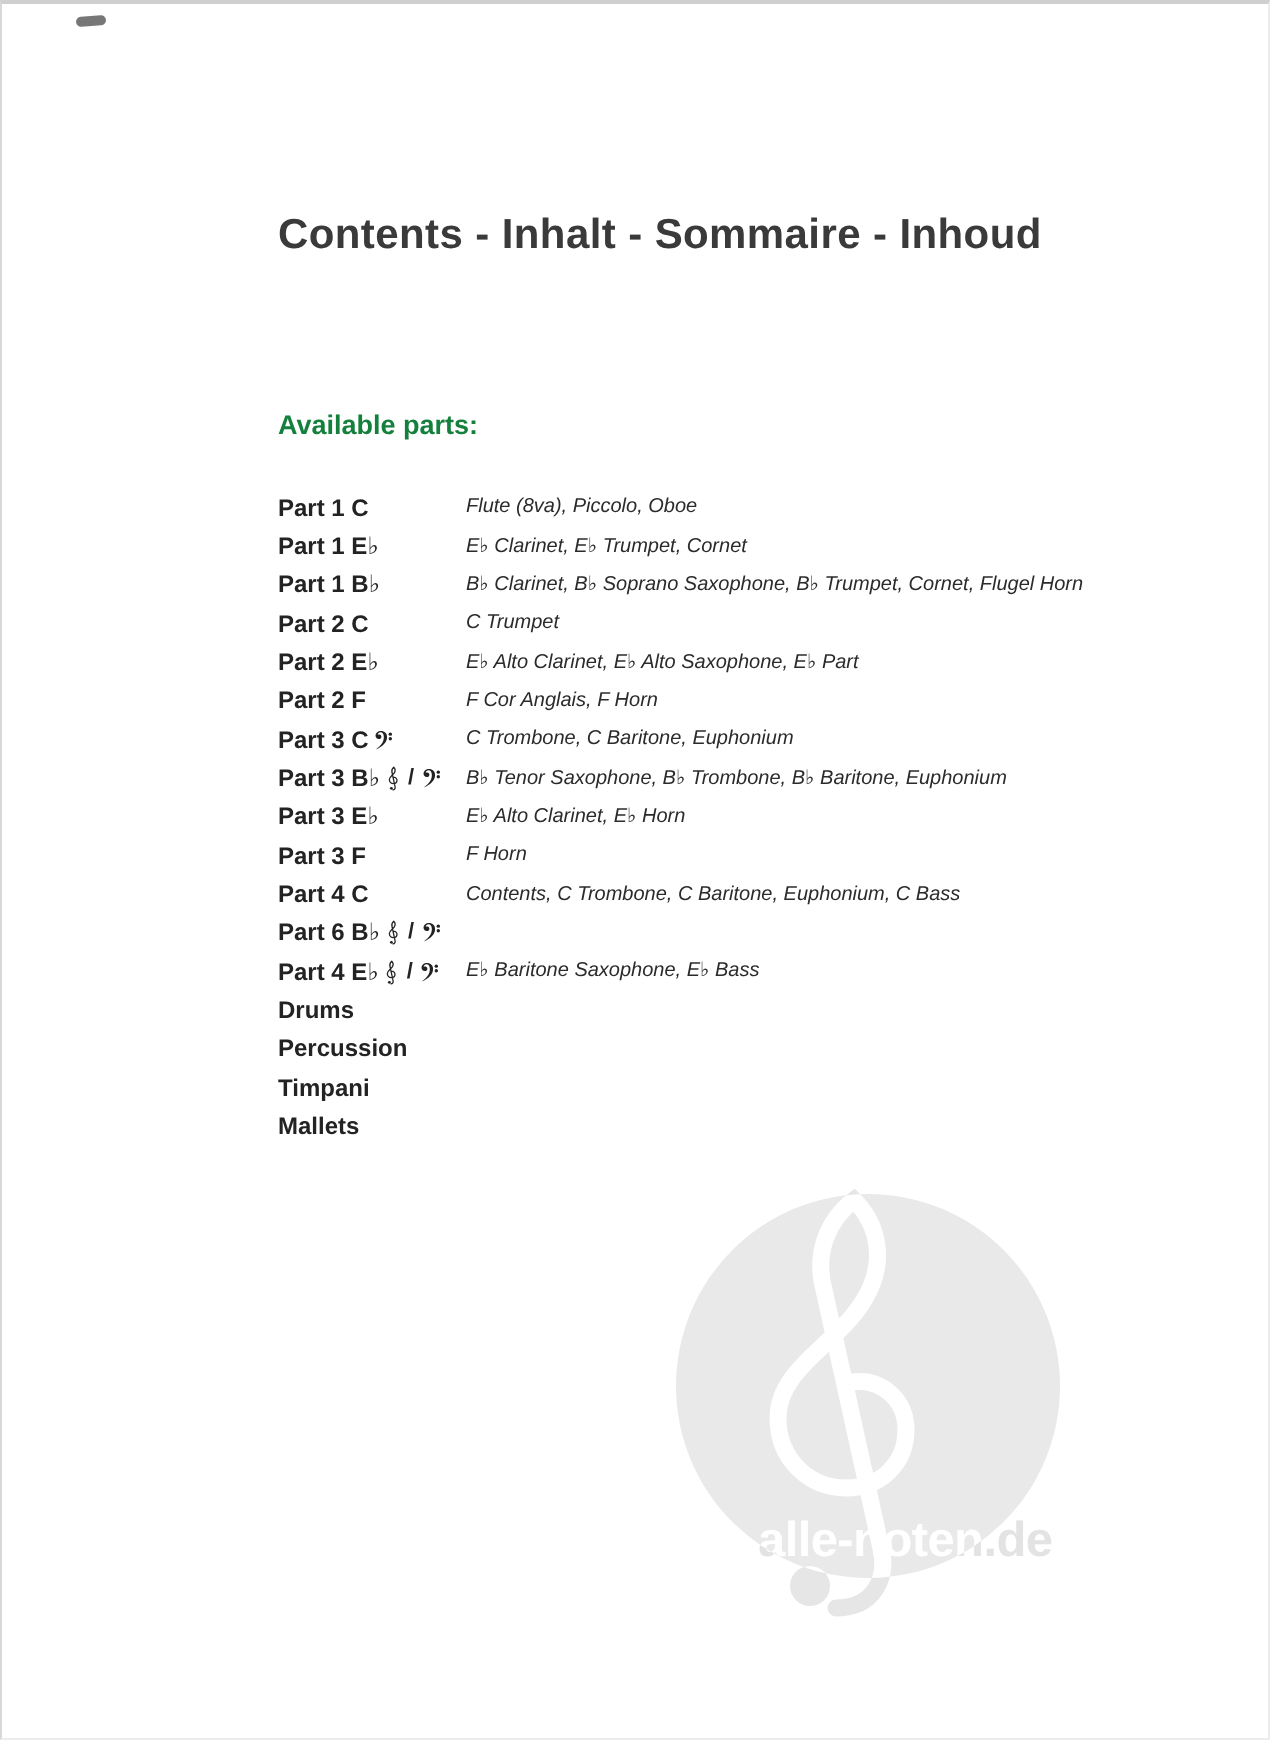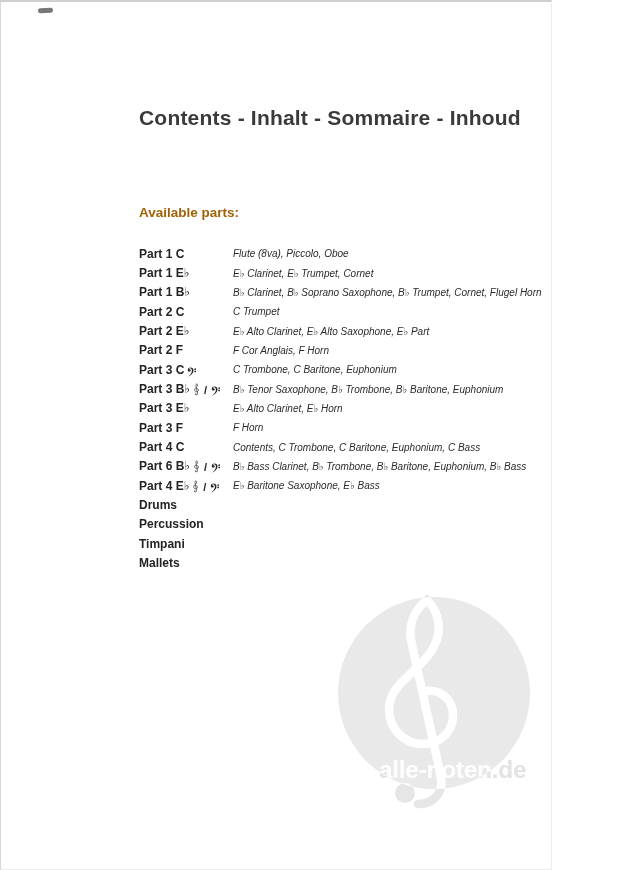--- a/index.html
+++ b/index.html
@@ -6,21 +6,21 @@
     margin: 0;
     padding: 0;
     width: 640px;
     height: 870px;
     background: #ffffff;
     font-family: "Liberation Sans", "DejaVu Sans", sans-serif;
     color: #2f2f2f;
   }
   .page {
     position: relative;
-    width: 552px;
+    width: 635px;
     height: 870px;
     box-sizing: border-box;
     background: #ffffff;
     border-top: 2px solid #cfcfcf;
     border-left: 1px solid #d8d8d8;
     border-right: 1px solid #ececec;
     border-bottom: 1px solid #ececec;
     overflow: hidden;
   }
   .ink-smudge {
@@ -46,41 +46,41 @@
     line-height: 1.1;
     z-index: 2;
   }
   .subheading {
     position: absolute;
     left: 138px;
     top: 203px;
     margin: 0;
     font-size: 13.5px;
     font-weight: bold;
-    color: #a16207;
+    color: #15803d;
     z-index: 2;
     text-align: center;
   }
   .parts-list {
     position: absolute;
     left: 138px;
     top: 242px;
     width: 480px;
     z-index: 2;
   }
   .row {
     height: 19.35px;
     display: flex;
     align-items: center;
   }
   .part-label {
     width: 94px;
     flex: 0 0 94px;
     display: flex;
-    align-items: flex-end;
+    align-items: center;
     gap: 3px;
     font-size: 12px;
     font-weight: bold;
     color: #232323;
     white-space: nowrap;
   }
   .clef.treble { width: 7px;  height: 14px; display: block; }
   .clef.bass   { width: 10px; height: 10px; display: block; }
   .clef-sep {
     font-size: 11px;
@@ -208,21 +208,20 @@
             <path d="M6.4,24 C8,24 8.8,22.6 8.4,21 L5.6,8 C5.1,5.8 5.8,4 7.2,3 C8.6,4.4 8.9,6.3 7.7,8.2 C6.3,10.4 3.1,11.7 3.1,14.5 C3.1,16.8 4.9,18.3 6.9,18.3 C8.9,18.3 10.2,16.9 10.2,15.1 C10.2,13.5 8.9,12.3 7.3,12.5" fill="none" stroke="#222222" stroke-width="1.2" stroke-linecap="round"></path>
             <circle cx="5" cy="22.6" r="1.3" fill="#222222"></circle>
           </svg>
           <span class="clef-sep">/</span>
           <svg viewBox="0 0 13 13" class="clef bass">
             <path d="M1,3.8 C1,1.7 2.7,0.6 4.5,0.6 C6.9,0.6 8.5,2.2 8.5,4.5 C8.5,7.9 5.7,10.7 1.1,12.7 C4.8,10.1 6.4,7.7 6.4,4.6 C6.4,2.7 5.5,1.5 4.3,1.5 C3.2,1.5 2.4,2.2 2.4,3.1 C2.7,2.9 3.1,2.8 3.5,2.9 C4.3,3 4.8,3.6 4.8,4.4 C4.8,5.3 4.1,5.9 3.1,5.9 C1.9,5.9 1,5 1,3.8 Z" fill="#222222"></path>
             <circle cx="10.6" cy="2.7" r="1.1" fill="#222222"></circle>
             <circle cx="10.6" cy="5.7" r="1.1" fill="#222222"></circle>
           </svg>
         </div>
-        <div class="instruments">B♭ Bass Clarinet, B♭ Trombone, B♭ Baritone, Euphonium, B♭ Bass</div>
       </div>
       <div class="row">
         <div class="part-label">
           <span>Part 4 E♭</span>
           <svg viewBox="0 0 13 26" class="clef treble">
             <path d="M6.4,24 C8,24 8.8,22.6 8.4,21 L5.6,8 C5.1,5.8 5.8,4 7.2,3 C8.6,4.4 8.9,6.3 7.7,8.2 C6.3,10.4 3.1,11.7 3.1,14.5 C3.1,16.8 4.9,18.3 6.9,18.3 C8.9,18.3 10.2,16.9 10.2,15.1 C10.2,13.5 8.9,12.3 7.3,12.5" fill="none" stroke="#222222" stroke-width="1.2" stroke-linecap="round"></path>
             <circle cx="5" cy="22.6" r="1.3" fill="#222222"></circle>
           </svg>
           <span class="clef-sep">/</span>
           <svg viewBox="0 0 13 13" class="clef bass">

